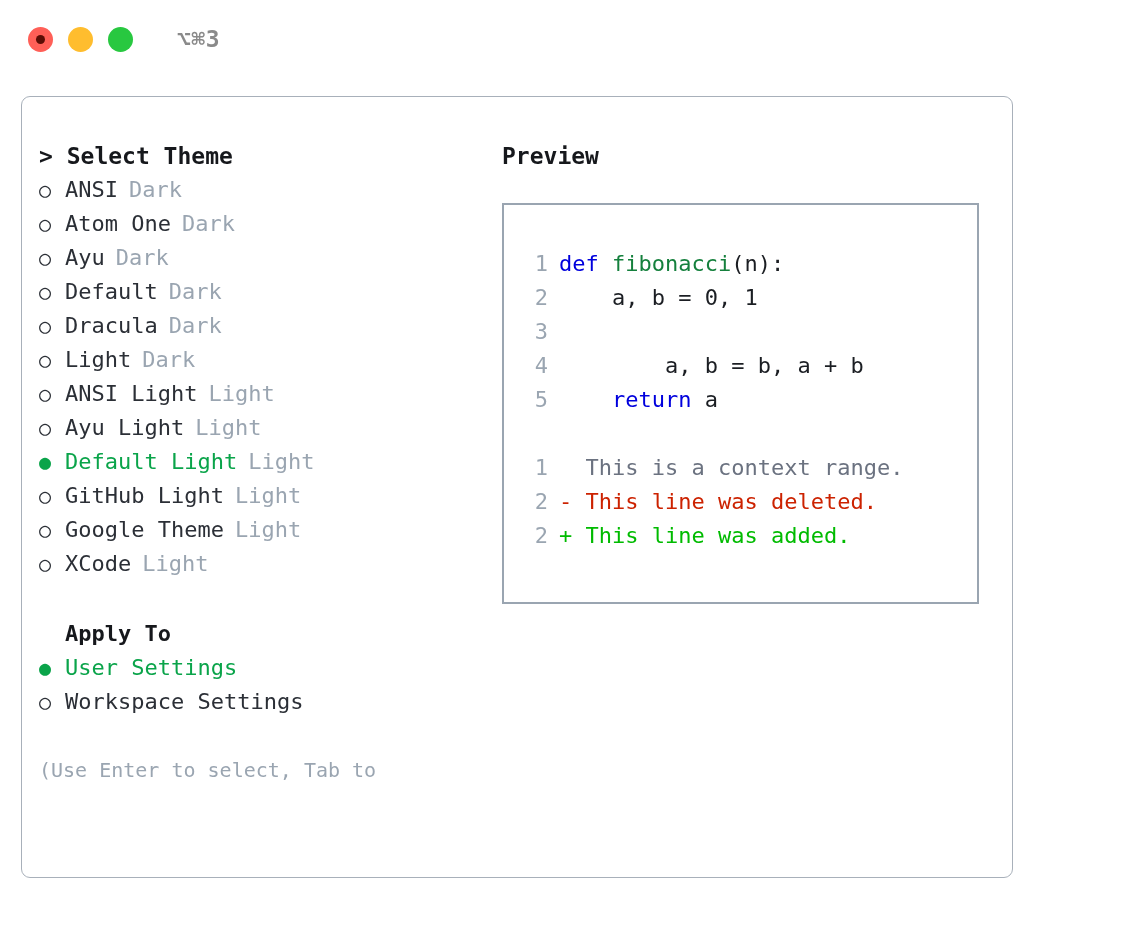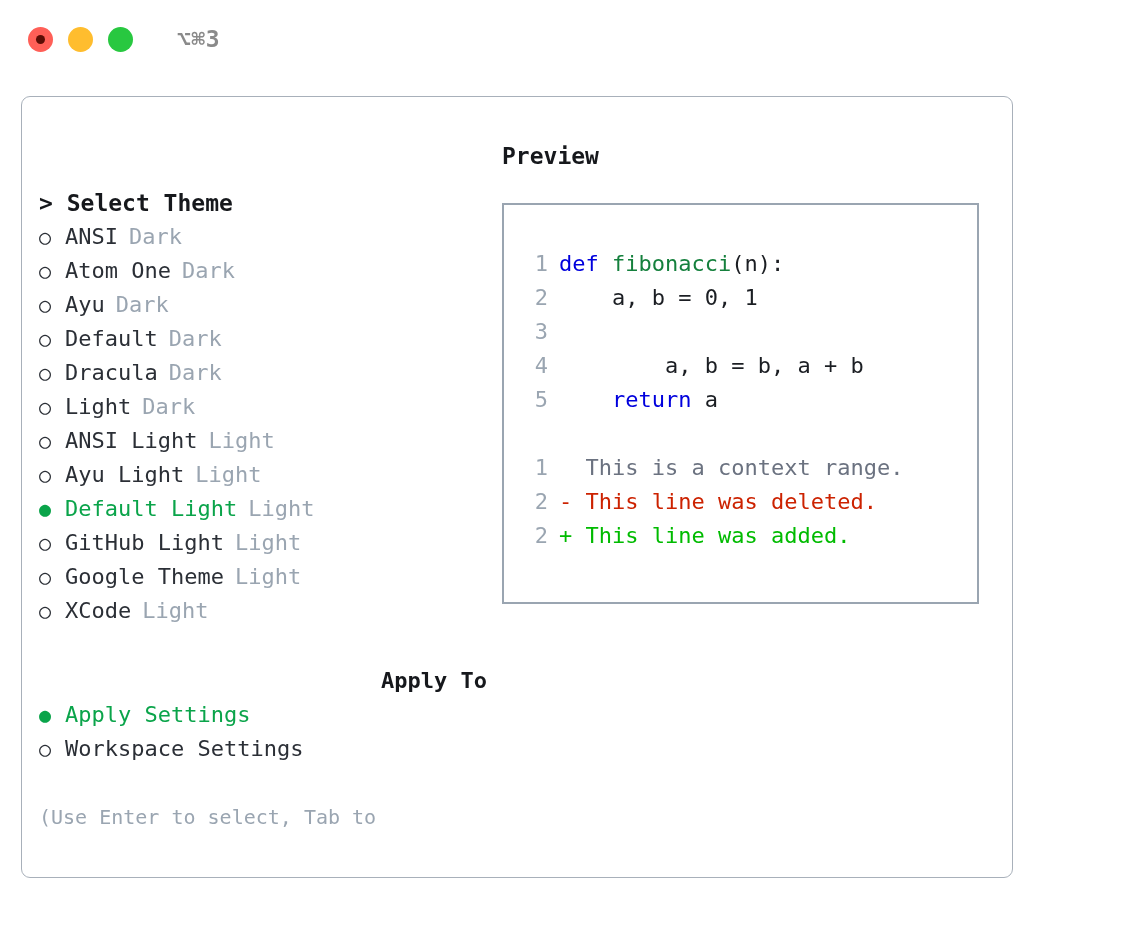--- a/index.html
+++ b/index.html
@@ -77,21 +77,20 @@
     padding: 42px 0 0 0;
     box-sizing: border-box;
     height: 100%;
   }
   
   .left-col {
     width: 465px;
     padding-left: 17px;
     box-sizing: border-box;
     flex: 0 0 auto;
-    margin-top: 47px;
   }
   .section-title {
     font-size: 23px;
     font-weight: bold;
     color: #16181c;
     line-height: 34px;
     white-space: pre;
   }
   .opt-list { margin: 0; }
   .opt {
@@ -115,21 +114,20 @@
     color: #9aa5b1;
     margin-left: 11px;
   }
   .group-head {
     font-size: 22px;
     font-weight: bold;
     color: #16181c;
     line-height: 34px;
     padding-left: 26px;
     white-space: pre;
-    text-align: right;
   }
   .spacer-gap { height: 36px; }
   .hint {
     margin-top: 34px;
     font-size: 20px;
     line-height: 34px;
     color: #9aa5b1;
     width: 415px;
   }
   
@@ -209,21 +207,21 @@
             <div class="opt selected"><span class="bullet">●</span><span class="opt-label">Default Light</span><span class="opt-variant">Light</span></div>
             <div class="opt"><span class="bullet">○</span><span class="opt-label">GitHub Light</span><span class="opt-variant">Light</span></div>
             <div class="opt"><span class="bullet">○</span><span class="opt-label">Google Theme</span><span class="opt-variant">Light</span></div>
             <div class="opt"><span class="bullet">○</span><span class="opt-label">XCode</span><span class="opt-variant">Light</span></div>
           </div>
 
         <div class="spacer-gap"></div>
 
         <div class="group-head">Apply To</div>
         <div class="opt-list" id="apply-list">
-            <div class="opt selected"><span class="bullet">●</span><span class="opt-label">Apply Settings</span></div>
+            <div class="opt selected"><span class="bullet">●</span><span class="opt-label">User Settings</span></div>
             <div class="opt"><span class="bullet">○</span><span class="opt-label">Workspace Settings</span></div>
           </div>
 
         <div class="hint">
           <div>(Use Enter to select, Tab to</div>
         </div>
       </div>
 
       <div class="right-col">
         <div class="preview-title">Preview</div>

